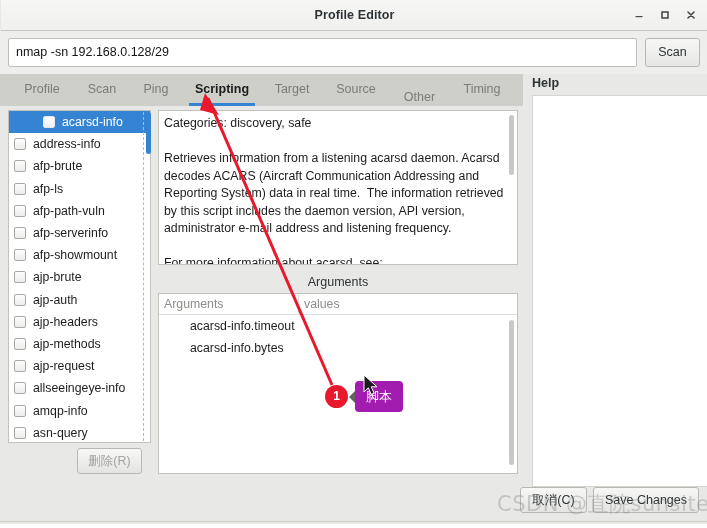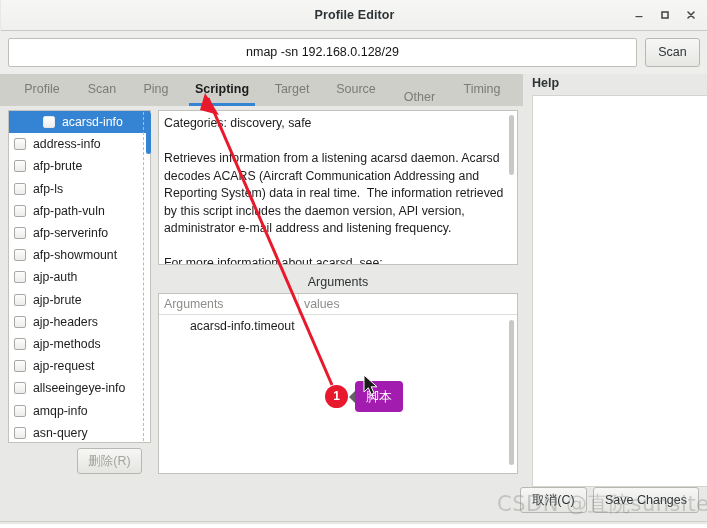--- a/index.html
+++ b/index.html
@@ -73,21 +73,20 @@
     border: 1px solid #bfbfba;
     border-radius: 2px;
     box-sizing: border-box;
     font-family: "Liberation Sans", sans-serif;
     font-size: 12.5px;
     color: #141414;
     padding: 0 7px;
     line-height: 27px;
     white-space: nowrap;
     overflow: hidden;
-    text-align: center;
   }
   .scan-btn {
     position: absolute;
     left: 645px; top: 7px;
     width: 55px; height: 29px;
     background: linear-gradient(to bottom, #f7f7f6 0%, #e6e6e3 100%);
     border: 1px solid #b8b8b3;
     border-radius: 3px;
     box-sizing: border-box;
     text-align: center;
@@ -443,25 +442,25 @@
       <div class="script-item">
         <div class="script-cb"></div>
         <span>afp-serverinfo</span>
       </div>
       <div class="script-item">
         <div class="script-cb"></div>
         <span>afp-showmount</span>
       </div>
       <div class="script-item">
         <div class="script-cb"></div>
+        <span>ajp-brute</span>
+      </div>
+      <div class="script-item">
+        <div class="script-cb"></div>
         <span>ajp-auth</span>
-      </div>
-      <div class="script-item">
-        <div class="script-cb"></div>
-        <span>ajp-brute</span>
       </div>
       <div class="script-item">
         <div class="script-cb"></div>
         <span>ajp-headers</span>
       </div>
       <div class="script-item">
         <div class="script-cb"></div>
         <span>ajp-methods</span>
       </div>
       <div class="script-item">
@@ -500,20 +499,21 @@
     <div class="args-head">
       <div class="col c1">Arguments</div>
       <div class="col c2">values</div>
     </div>
     <div id="args-rows">
         <div class="args-row">
           <div class="cell c1">acarsd-info.timeout</div>
           <div class="cell c2"></div>
         </div>
         <div class="args-row">
+          <div class="cell c1">acarsd-info.bytes</div>
           <div class="cell c2"></div>
         </div>
       </div>
     <div class="args-scrollthumb"></div>
   </div>
 
   <div class="btn disabled" id="delete-btn">删除(R)</div>
 
   <div class="btn" id="cancel-btn">取消(C)</div>
   <div class="btn" id="save-btn">Save Changes</div>

